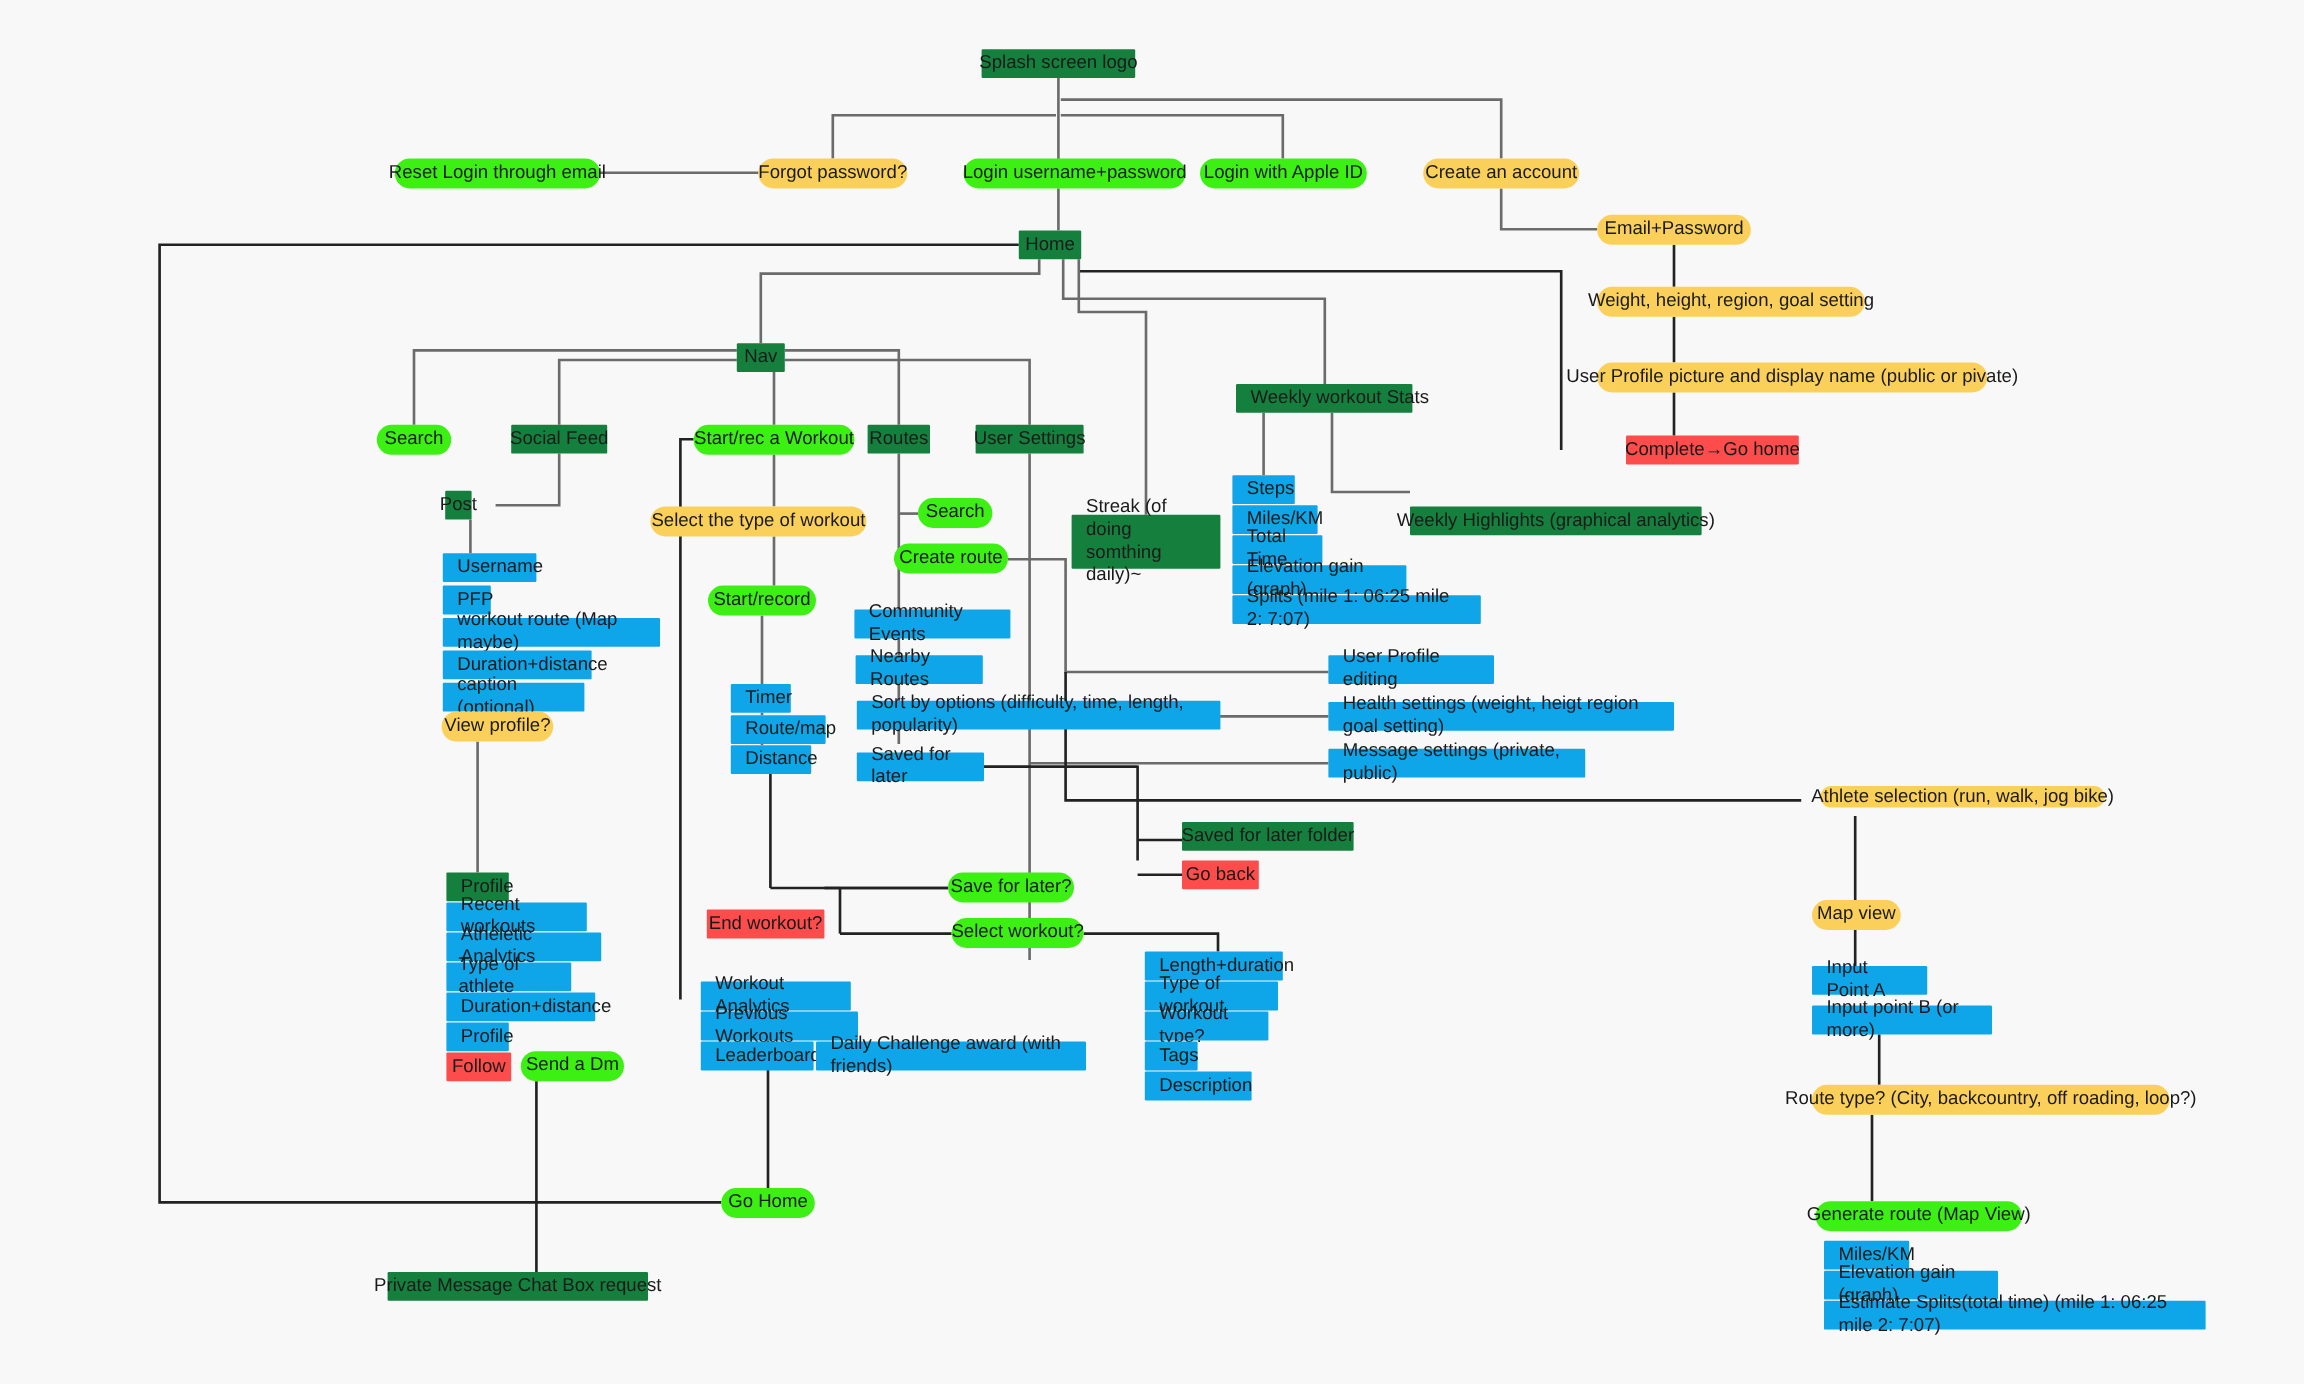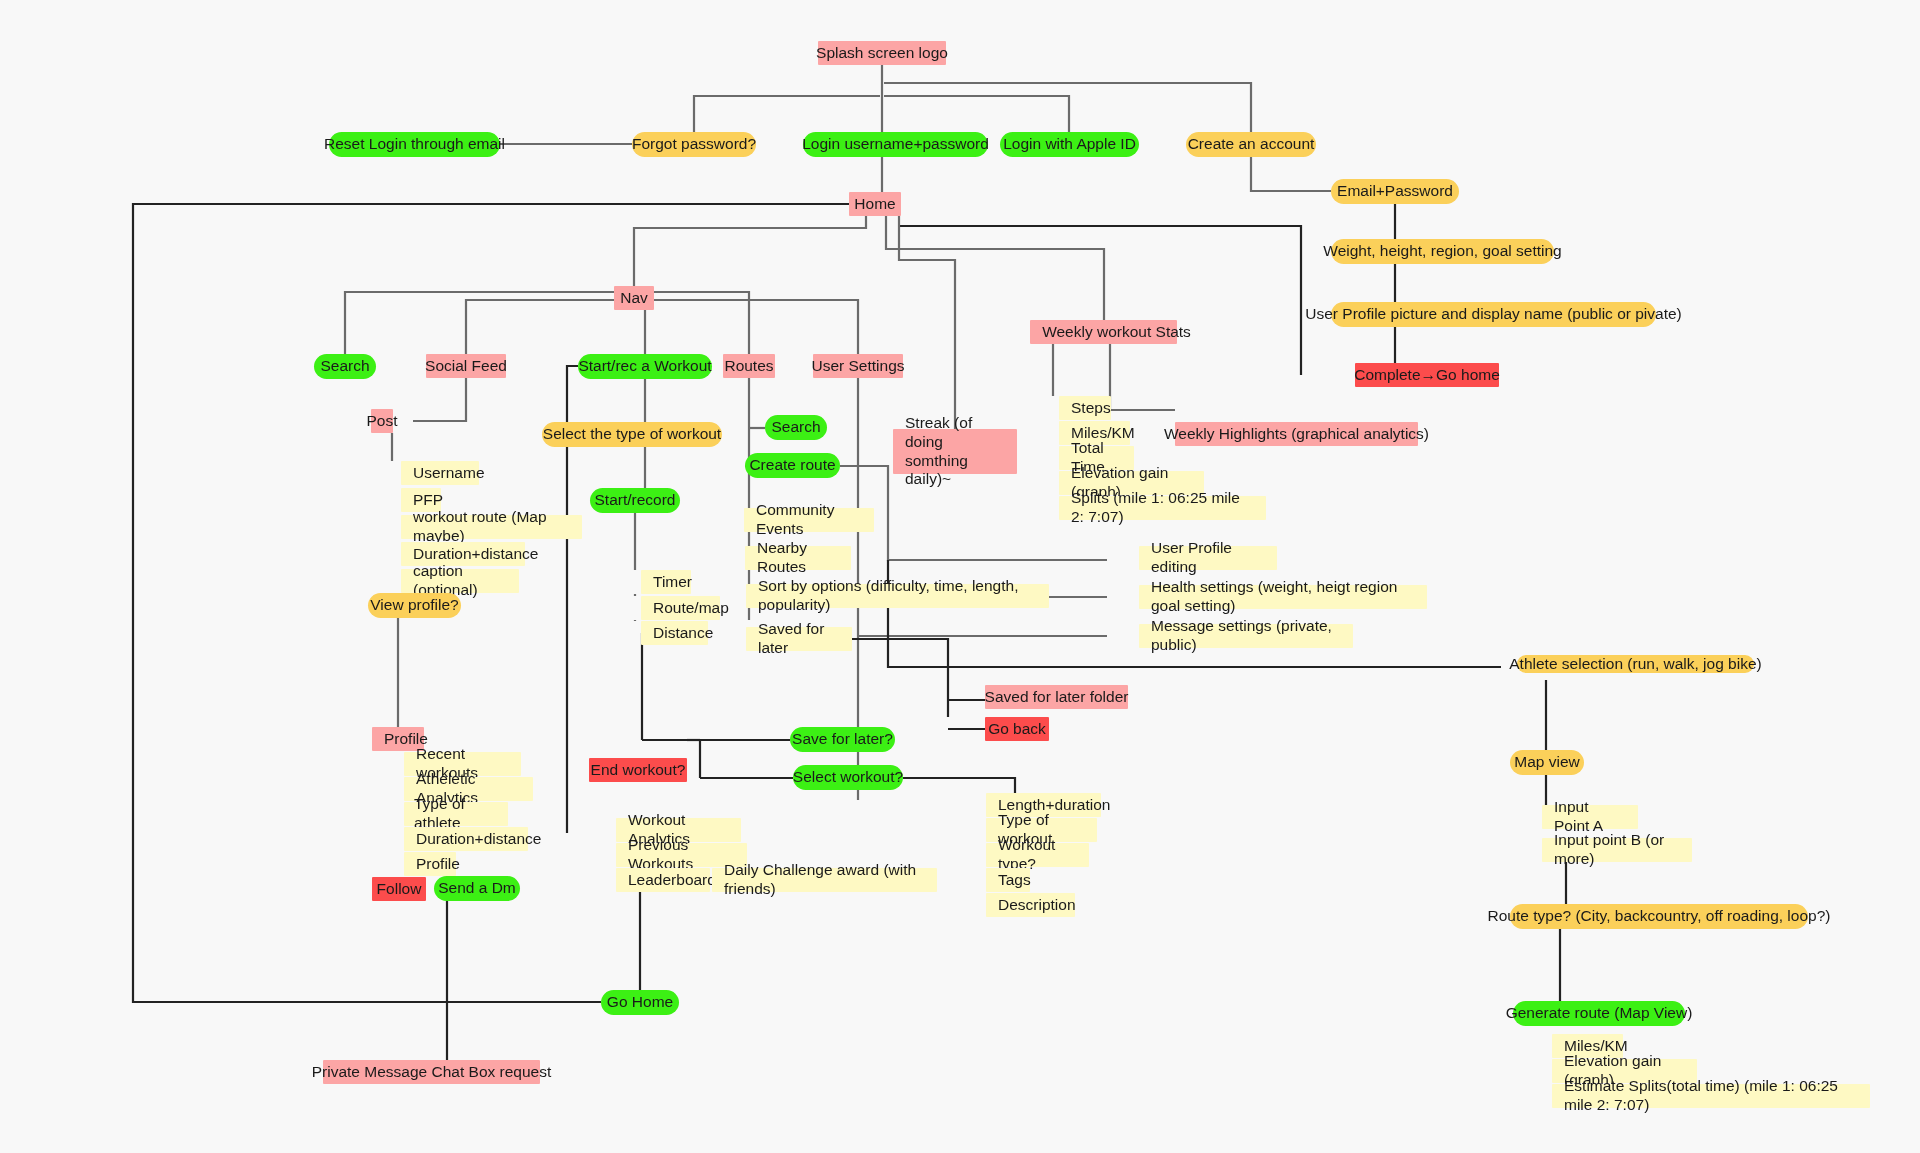--- a/index.html
+++ b/index.html
@@ -30,24 +30,24 @@
     display: flex;
     align-items: center;
     justify-content: center;
     text-align: center;
     color: #1a1a1a;
     font-size: 15.5px;
     line-height: 1.22;
     white-space: pre;
     padding: 0 10px;
   }
-  .n-gray   { background: #fca5a5; border-radius: 1px; }
+  .n-gray   { background: #15803d; border-radius: 1px; }
   .n-green  { background: #3cf014; border-radius: 999px; }
   .n-yellow { background: #fbd05a; border-radius: 999px; }
-  .n-blue   { background: #fef9c3; border-radius: 1px; margin-left: 32px; }
+  .n-blue   { background: #0ea5e9; border-radius: 1px; }
   .n-red    { background: #fc4c4c; border-radius: 1px; }
   .n-wrap   { white-space: normal; text-align: left; justify-content: flex-start; padding: 0 12px; }
 </style>
 </head>
 <body>
 
 <div id="canvas">
 
   <svg class="edges" viewBox="0 0 1920 1153">
     <g fill="none" stroke="#6b6b6b" stroke-width="2.2">

